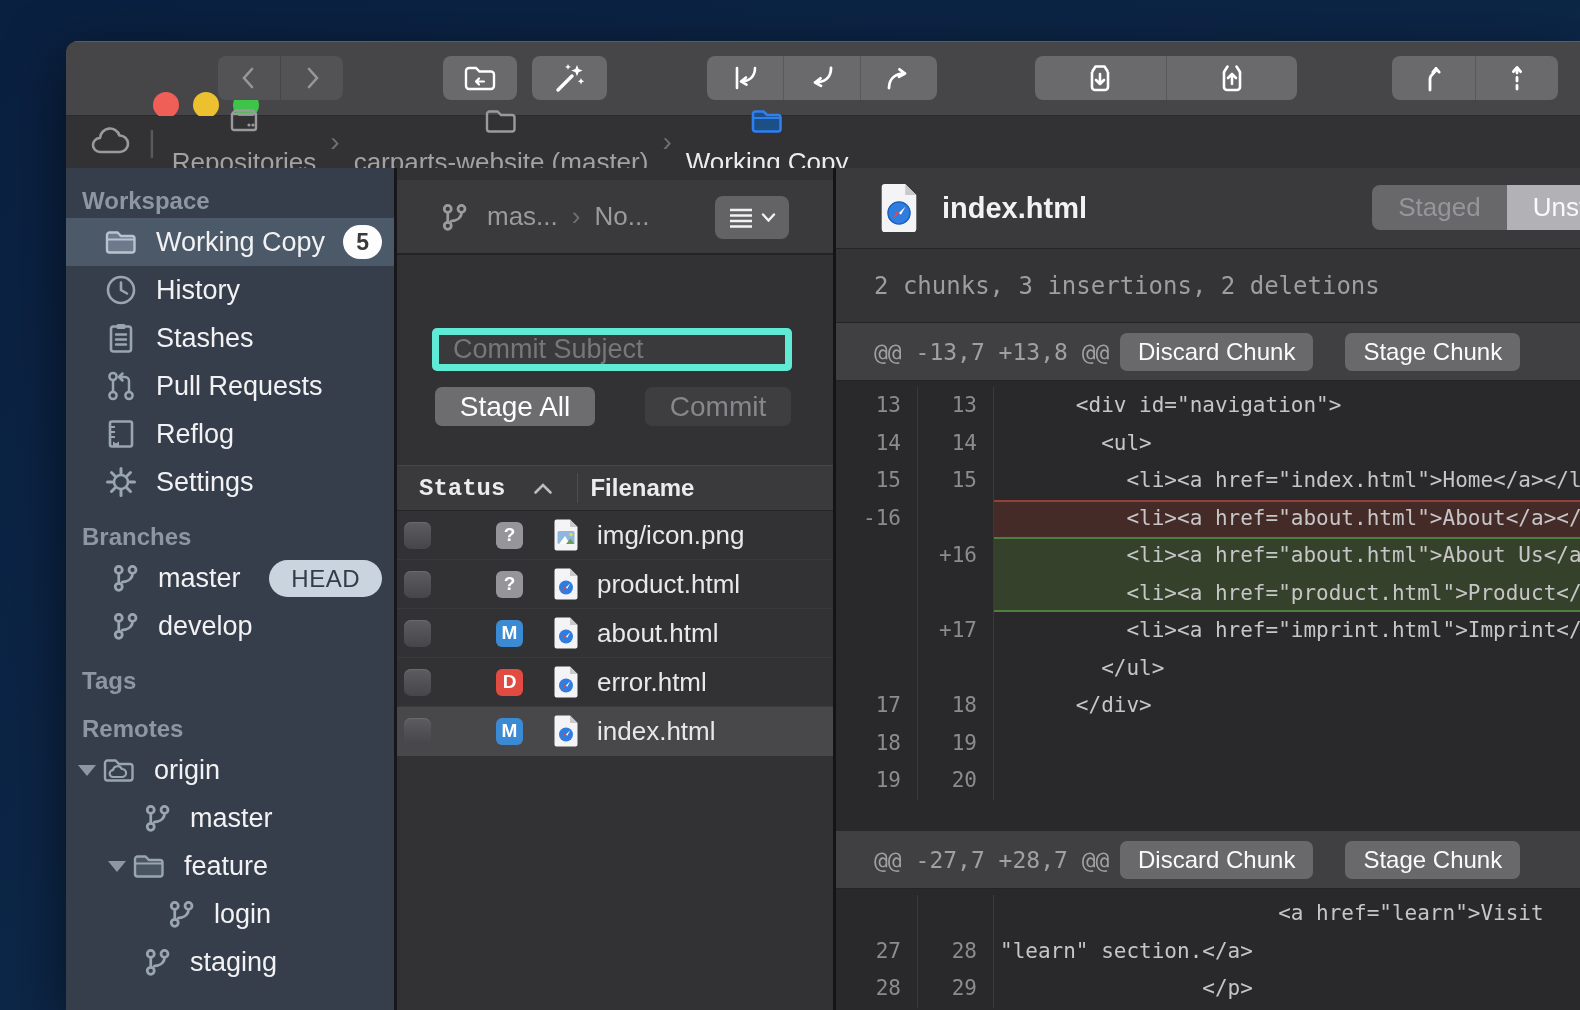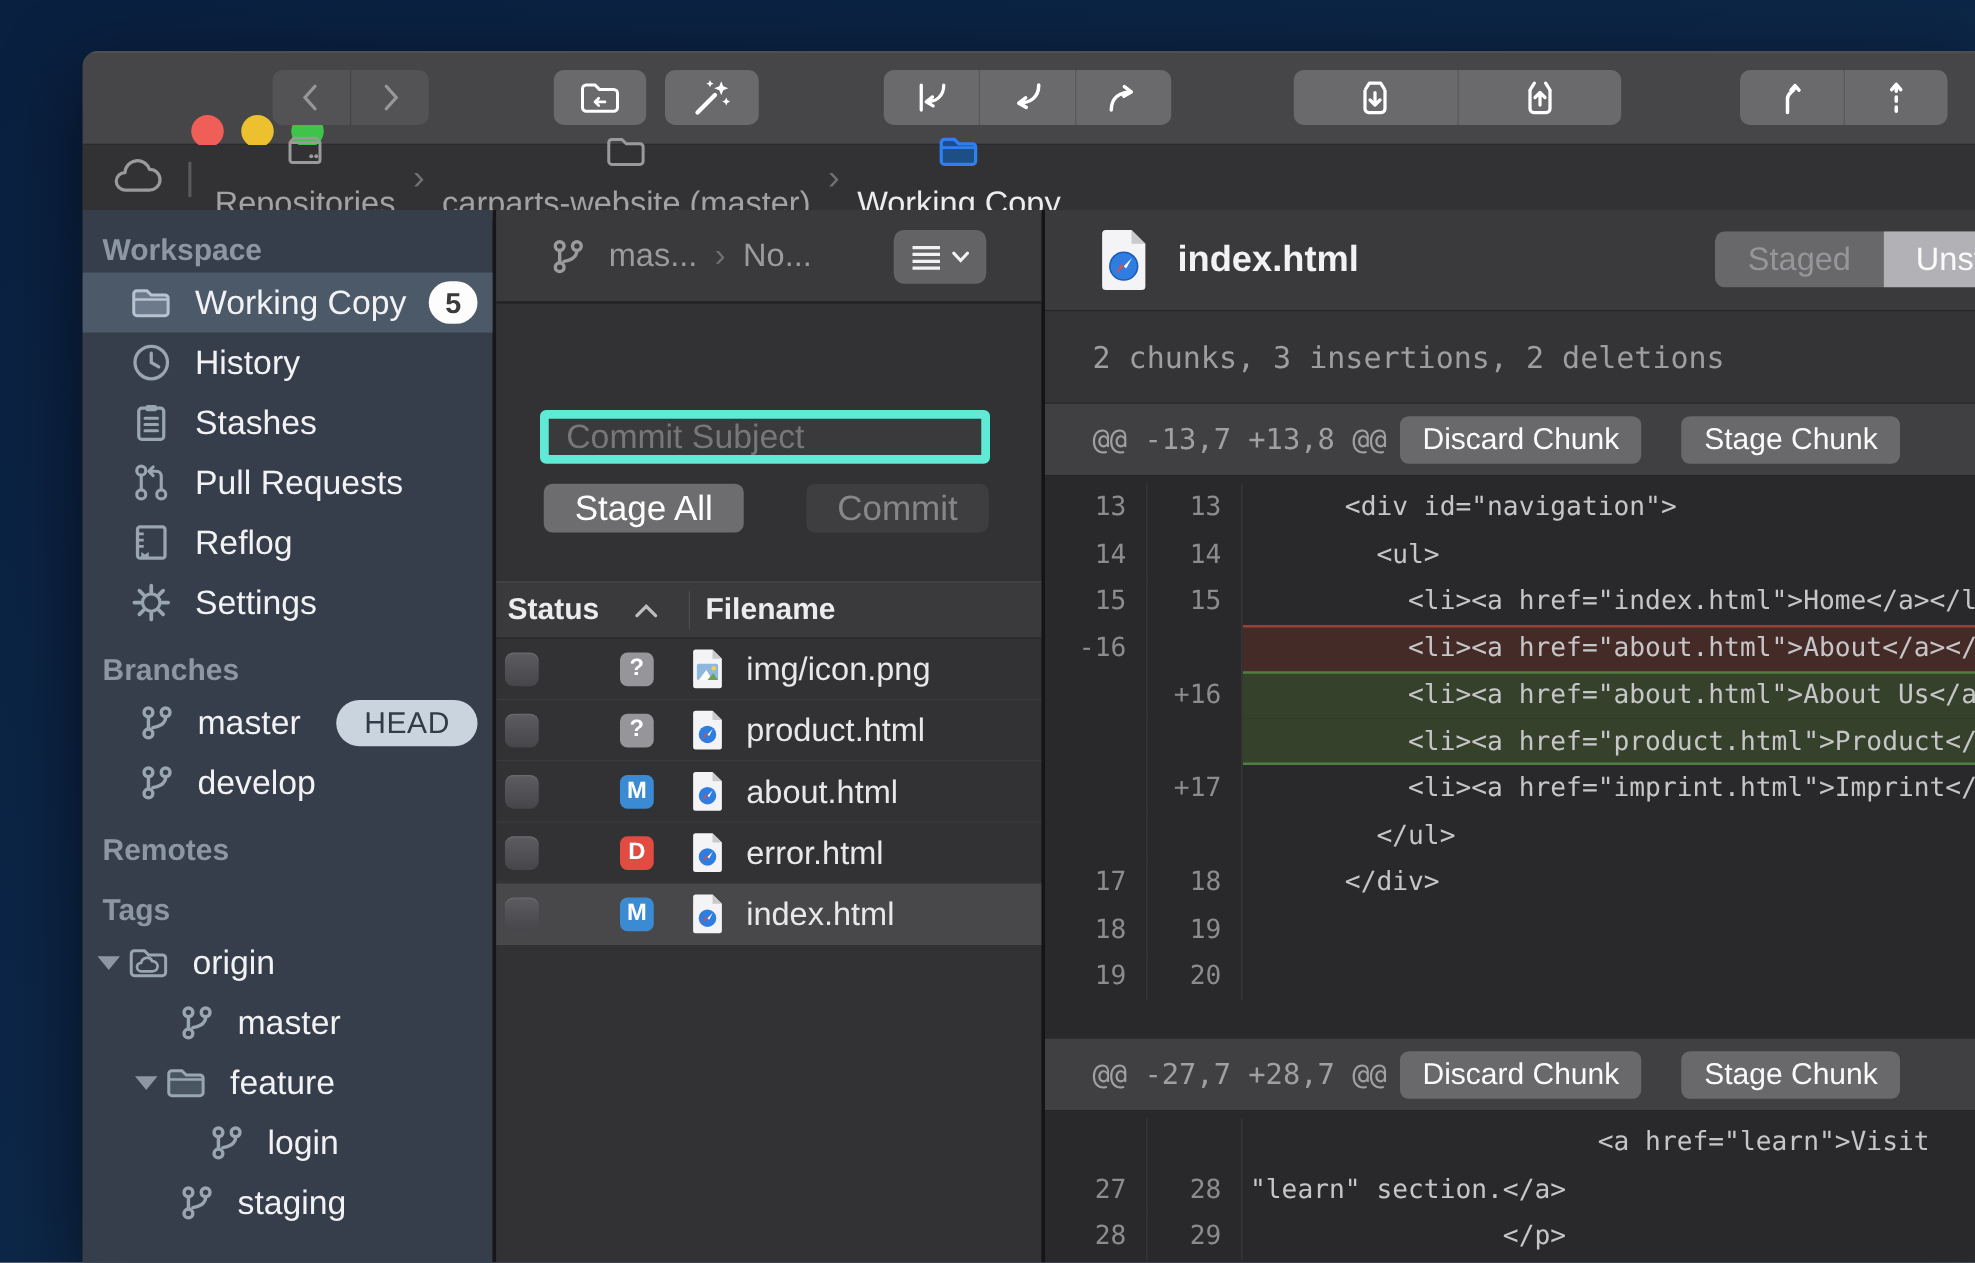--- a/index.html
+++ b/index.html
@@ -37,38 +37,38 @@
   .sbrow.selected{background:#4b5968;}
   .sbrow .sic{width:34px;height:34px;margin-left:38px;margin-right:18px;flex:none;color:#9aa5b2;}
   .sbrow.selected .sic{color:#b9c3cf;}
   .badge-pill{position:absolute;right:12px;background:#fdfdfd;color:#3a3a3c;font-weight:700;font-size:23px;
     border-radius:18px;padding:3px 13px;line-height:28px;}
   .head-pill{position:absolute;right:12px;background:#c9d4de;color:#313c48;font-weight:400;font-size:24px;
     border-radius:19px;padding:4px 22px;line-height:29px;letter-spacing:.5px;}
   .tree-tri{width:22px;height:16px;flex:none;color:#8d97a3;}
   
   .commitpanel{width:436px;flex:none;background:#323234;position:relative;}
-  .cp-top{position:absolute;left:0;top:0;right:0;height:73px;background:#3a3a3c;border-bottom:2px solid #232325;
+  .cp-top{position:absolute;left:0;top:12px;right:0;height:73px;background:#3a3a3c;border-bottom:2px solid #232325;
     display:flex;align-items:center;color:#9b9b9d;font-size:26px;}
   .cp-top .bic{width:30px;height:30px;margin-left:42px;margin-right:18px;color:#9b9b9d;}
   .cp-top .sep{color:#707072;margin:0 14px;font-size:26px;}
   .viewbtn{position:absolute;right:44px;top:16px;width:74px;height:43px;background:#636365;border-radius:8px;
     display:flex;align-items:center;justify-content:center;gap:7px;}
   .subject{position:absolute;left:35px;top:160px;width:360px;height:43px;background:#3a3a3c;border:7px solid #5eead4;
     border-radius:5px;color:#e8e8ea;font-size:27px;padding:0 14px;box-sizing:border-box;outline:none;
     font-family:"Liberation Sans","DejaVu Sans",sans-serif;}
   .subject::placeholder{color:#77777a;}
   .cbtn{position:absolute;top:219px;height:39px;border:none;border-radius:7px;font-size:28px;
     font-family:"Liberation Sans","DejaVu Sans",sans-serif;}
   .cbtn.stageall{left:38px;width:160px;background:#6d6d6f;color:#fdfdfd;}
   .cbtn.commit{left:248px;width:146px;background:#3e3e41;color:#87878a;}
   .filehead{position:absolute;left:0;top:297px;right:0;height:44px;background:#3a3a3c;
     border-top:1px solid #47474a;border-bottom:1px solid #242426;display:flex;align-items:center;
     color:#ececee;font-size:24px;font-weight:600;}
-  .filehead .col-status{margin-left:9px;}
+  .filehead .col-status{margin-left:22px;font-family:Liberation Mono, monospace;}
   .filehead .caret{margin-left:28px;color:#bdbdbf;}
   .filehead .vline{width:1px;height:30px;background:#4d4d50;margin-left:24px;margin-right:12px;}
   .filelist{position:absolute;left:0;top:343px;right:0;bottom:0;}
   .filerow{height:48px;display:flex;align-items:center;border-bottom:1px solid #3a3a3c;position:relative;}
   .filerow.selected{background:#48484b;border-bottom-color:#48484b;}
   .fcheck{width:27px;height:27px;border-radius:7px;margin-left:7px;flex:none;
     background:linear-gradient(#5d5d61,#46464a);box-shadow:inset 0 1px 0 #6a6a6e;}
   .fbadge{width:27px;height:27px;border-radius:6px;margin-left:65px;flex:none;color:#fff;font-weight:700;
     font-size:19px;display:flex;align-items:center;justify-content:center;}
   .badge-q{background:#95959a;}  .badge-m{background:#3a8bd4;}  .badge-d{background:#e14b42;}
@@ -293,23 +293,23 @@
       <div class="sbrow">
         <svg class="sic" style="margin-left:44px;width:30px;height:30px;" viewBox="0 0 24 24">
               <circle cx="7" cy="5.5" r="2.8" fill="none" stroke="currentColor" stroke-width="2.2"></circle>
               <circle cx="18" cy="5.5" r="2.8" fill="none" stroke="currentColor" stroke-width="2.2"></circle>
               <circle cx="7" cy="19" r="2.8" fill="none" stroke="currentColor" stroke-width="2.2"></circle>
               <path d="M7 8.3 V16.2 M18 8.3 C18 13.5 12.5 15 9.8 15.3" fill="none" stroke="currentColor" stroke-width="2.2" stroke-linecap="round"></path>
             </svg>
         <span>develop</span>
       </div>
 
+      <div class="seclabel">Tags</div>
+
       <div class="seclabel">Remotes</div>
-
-      <div class="seclabel">Tags</div>
       <div class="sbrow">
         <svg class="tree-tri" style="margin-left:10px;" viewBox="0 0 22 16">
               <polygon points="2,3 20,3 11,14" fill="currentColor"></polygon>
             </svg>
         <svg class="sic" style="margin-left:4px;" viewBox="0 0 34 30">
               <path d="M3 8 a2.5 2.5 0 0 1 2.5-2.5 h8 l3.5 3.5 H28 a2.5 2.5 0 0 1 2.5 2.5 V23 a2.5 2.5 0 0 1-2.5 2.5 H5.5 A2.5 2.5 0 0 1 3 23 Z" fill="none" stroke="currentColor" stroke-width="2.4"></path>
               <path d="M11 22 a3.4 3.4 0 0 1 0-6.8 a4.6 4.6 0 0 1 8.8-1.2 a3.6 3.6 0 0 1 .6 8 Z" fill="none" stroke="currentColor" stroke-width="2.2" stroke-linejoin="round"></path>
             </svg>
         <span>origin</span>
       </div>

